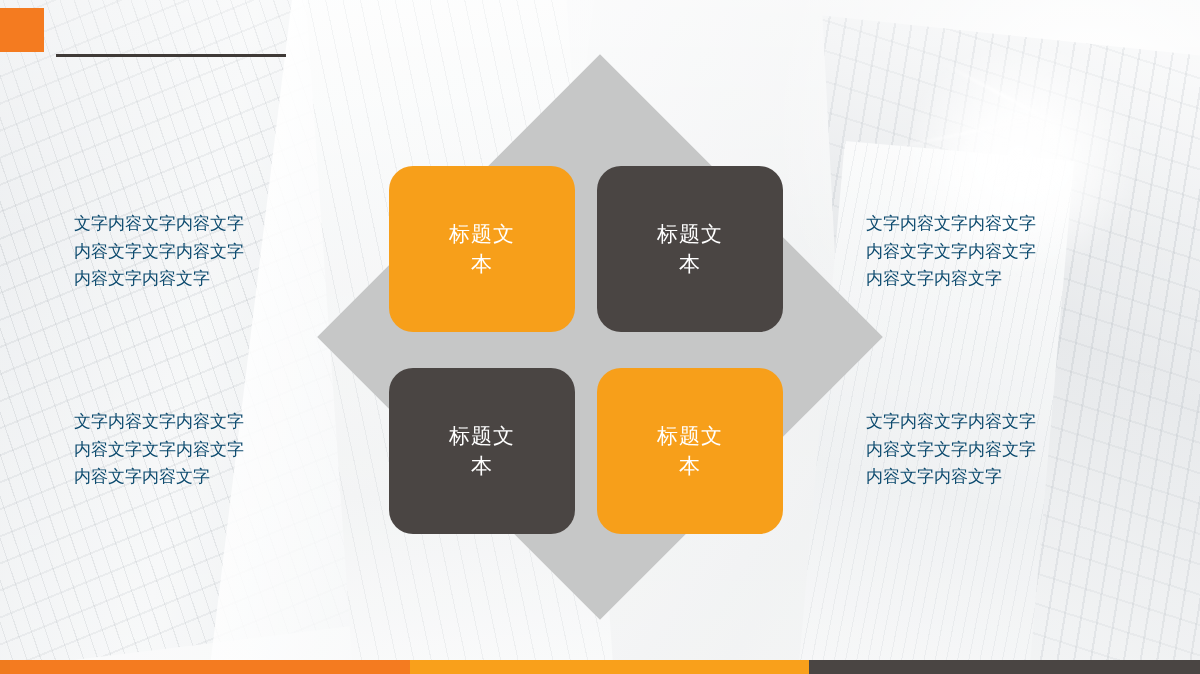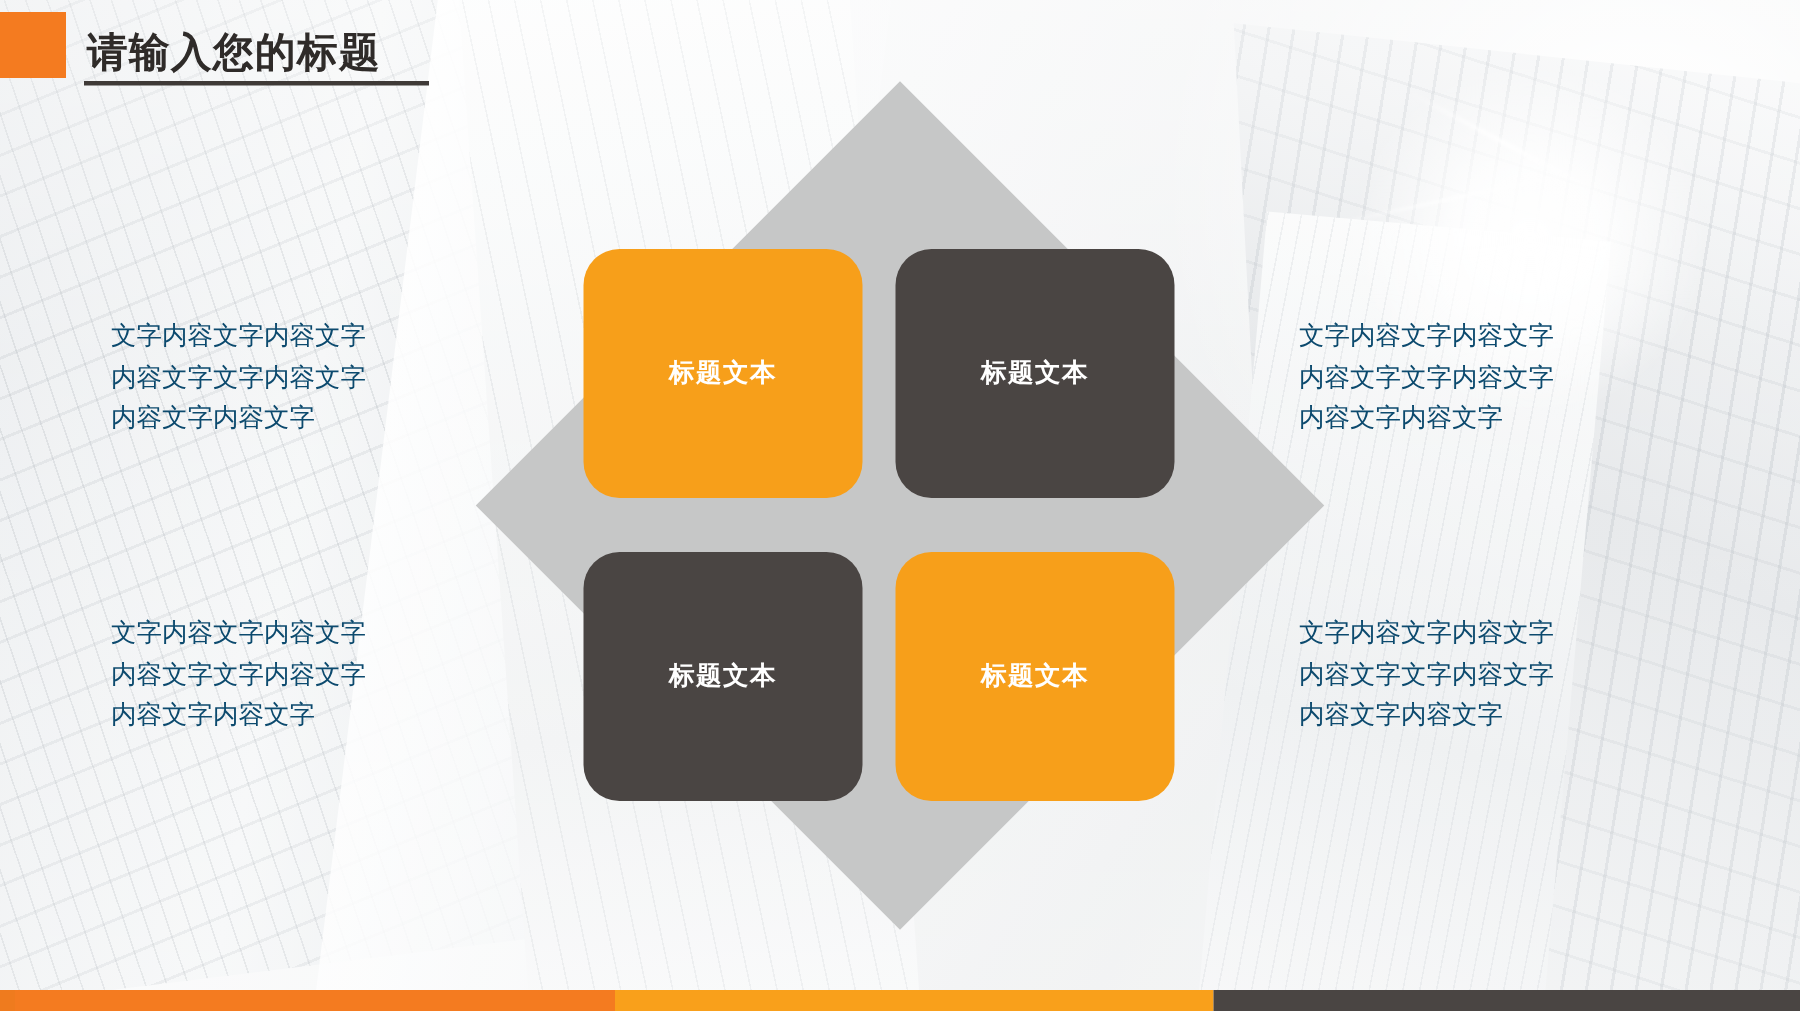--- a/index.html
+++ b/index.html
@@ -154,22 +154,22 @@
   .tile {
     position: absolute;
     width: 186px;
     height: 166px;
     border-radius: 24px;
     display: flex;
     align-items: center;
     justify-content: center;
     text-align: center;
     color: #ffffff;
-    font-size: 17px;
-    font-weight: 700;
+    font-size: 21px;
+    font-weight: 400;
     line-height: 1.45;
     letter-spacing: 1px;
   }
   .tile span {
     display: block;
     width: 84px;
   }
   .tile-orange { background: #f79f1a; }
   .tile-dark   { background: #4a4543; }
   .tile-tl { left: 0;     top: 0; }
@@ -216,21 +216,20 @@
     <div class="bg-mid-tower"></div>
     <div class="bg-right-tower"></div>
     <div class="bg-right-tower2"></div>
     <div class="bg-sun"></div>
     <div class="bg-sun-ray"></div>
     <div class="bg-sun-ray2"></div>
     <div class="bg-wash"></div>
   </div>
 
   <div class="header-bar"></div>
-  <div class="slide-title">请输入您的标题</div>
   <div class="title-rule"></div>
 
   <div class="diamond"></div>
 
   <div class="tiles">
     <div class="tile tile-orange tile-tl">
       <span>标题文本</span>
     </div>
     <div class="tile tile-dark tile-tr">
       <span>标题文本</span>

